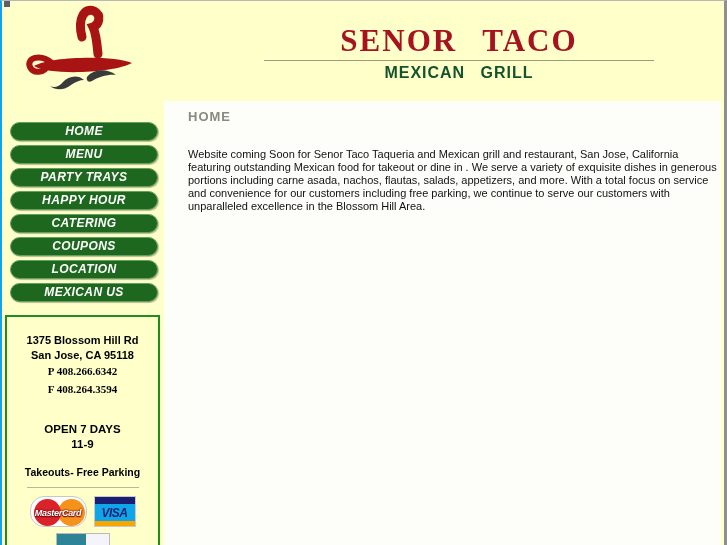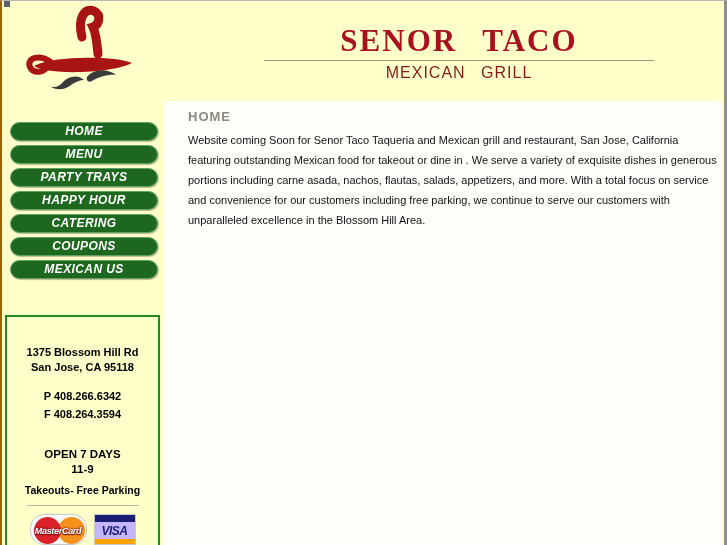--- a/index.html
+++ b/index.html
@@ -2,76 +2,76 @@
 <html><head>
 <meta charset="utf-8">
 <style>
   html,body{margin:0;padding:0;}
   body{
     width:727px;height:545px;position:relative;overflow:hidden;
     background:#ffffff;font-family:"Liberation Sans", sans-serif;
   }
   .page{
     position:absolute;inset:0;background:#FFFFC9;box-sizing:border-box;
-    border-top:1px solid #b8b8b8;border-left:2px solid #a16207;border-right:3px solid #8f8f8f;
+    border-top:1px solid #b8b8b8;border-left:2px solid #0ea5e9;border-right:3px solid #8f8f8f;
   }
   .corner-artifact{position:absolute;left:2px;top:0;width:6px;height:6px;background:#5c6068;}
   
   .logo{position:absolute;left:16px;top:2px;width:134px;height:98px;}
   .title-block{position:absolute;left:262px;top:24px;width:390px;text-align:center;}
   .site-title{
     font-family:"Liberation Serif", serif;font-weight:bold;font-size:31px;line-height:32px;
     color:#A6121F;letter-spacing:2px;word-spacing:16px;white-space:nowrap;
   }
   .title-rule{margin:3px 0 0 0;border:none;border-top:1px solid #9b9b80;height:0;}
   .site-subtitle{
-    margin-top:3px;font-size:16px;font-weight:normal;color:#7f1d1d;
+    margin-top:3px;font-size:16px;font-weight:bold;color:#14532d;
     letter-spacing:1px;word-spacing:10px;white-space:nowrap;
   }
   
   .content{position:absolute;left:162px;top:100px;right:3px;bottom:0;background:#FDFDFA;}
   .content-heading{
     margin:8px 0 0 24px;font-size:13px;font-weight:bold;color:#8A8A80;letter-spacing:1px;
   }
   .content-paragraph{
-    margin:6px 0 0 24px;width:530px;font-size:11px;line-height:20px;color:#121212;
+    margin:24px 0 0 24px;width:530px;font-size:11px;line-height:13px;color:#121212;
   }
   
   .nav{position:absolute;left:8px;top:121px;width:148px;}
   .nav-button{
     height:19px;margin-bottom:4px;box-sizing:border-box;border-radius:10px;
     background:#1E671E;border:1px solid #63a063;cursor:pointer;
     color:#ffffff;font-weight:bold;font-style:italic;font-size:12px;letter-spacing:.4px;
     text-align:center;line-height:17px;
     box-shadow:1px 1px 1px rgba(60,60,30,.35);
   }
   
   .info-box{
     position:absolute;left:3px;top:314px;width:155px;height:250px;box-sizing:border-box;
     border:2px solid #1F8C1F;background:#FFFFC9;text-align:center;color:#000;
   }
-  .addr{margin-top:28px;font-size:11px;font-weight:bold;line-height:15px;}
-  .phones{margin-top:13px;font-size:11px;font-weight:bold;line-height:17.5px;}
+  .addr{margin-top:16px;font-size:11px;font-weight:bold;line-height:15px;}
+  .phones{font-size:11px;font-weight:bold;line-height:17.5px;font-family:Liberation Serif, serif;}
   .open{margin-top:24px;font-size:11.5px;font-weight:bold;line-height:15px;}
-  .takeout{margin-top:7px;font-size:10.5px;font-weight:bold;}
+  .takeout{margin-top:14px;font-size:10.5px;font-weight:bold;}
   .info-divider{margin:9px auto 0;width:112px;border:none;border-top:1px solid #b7b7a2;height:0;}
   .cards{margin-top:8px;display:flex;justify-content:center;align-items:center;gap:7px;}
   .card{background:#fff;border:1px solid #c8c8c8;box-sizing:border-box;position:relative;}
   .card-mc{width:57px;height:31px;border-radius:14px;overflow:hidden;}
   .mc-circle{position:absolute;top:2px;width:27px;height:27px;border-radius:50%;}
   .mc-red{left:3px;background:#D9222A;z-index:2;}
   .mc-orange{left:27px;background:#F4921C;z-index:1;}
   .mc-label{
     position:absolute;z-index:3;left:0;top:11px;width:100%;text-align:center;
     color:#fff;font-weight:bold;font-style:italic;font-size:9px;letter-spacing:-.3px;
     text-shadow:0 0 2px #6d0a10,0 0 2px #6d0a10,0 1px 1px #6d0a10;
   }
   .card-visa{width:42px;height:31px;display:flex;flex-direction:column;overflow:hidden;}
   .visa-band-top{height:7px;background:#1A1F71;}
-  .visa-mid{flex:1;display:flex;align-items:center;justify-content:center;background:#c4b5fd;}
+  .visa-mid{flex:1;display:flex;align-items:center;justify-content:center;background:#0ea5e9;}
   .visa-label{color:#1A1F71;font-weight:bold;font-style:italic;font-size:12px;letter-spacing:-.5px;}
   .visa-band-bottom{height:5px;background:#F7A600;}
   .card-partial{
     margin:6px auto 0;width:54px;height:14px;border:1px solid #b9b9b9;box-sizing:border-box;
     background:linear-gradient(to right,#2E8396 0 55%, #f4f4fa 55%);
   }
 </style>
 </head>
 <body>
 
@@ -105,20 +105,21 @@
     <div class="content-paragraph">Website coming Soon for Senor Taco Taqueria and Mexican grill and restaurant, San Jose, California featuring outstanding Mexican food for takeout or dine in . We serve a variety of exquisite dishes in generous portions including carne asada, nachos, flautas, salads, appetizers, and more. With a total focus on service and convenience for our customers including free parking, we continue to serve our customers with unparalleled excellence in the Blossom Hill Area.</div>
   </div>
 
   <div class="nav">
     <div class="nav-button">HOME</div>
     <div class="nav-button">MENU</div>
     <div class="nav-button">PARTY TRAYS</div>
     <div class="nav-button">HAPPY HOUR</div>
     <div class="nav-button">CATERING</div>
     <div class="nav-button">COUPONS</div>
+    <div class="nav-button">LOCATION</div>
     <div class="nav-button">MEXICAN US</div>
   </div>
 
   <div class="info-box">
     <div class="addr">
       <div>1375 Blossom Hill Rd</div>
       <div>San Jose, CA 95118</div>
     </div>
     <div class="phones">
       <div>P  408.266.6342</div>

